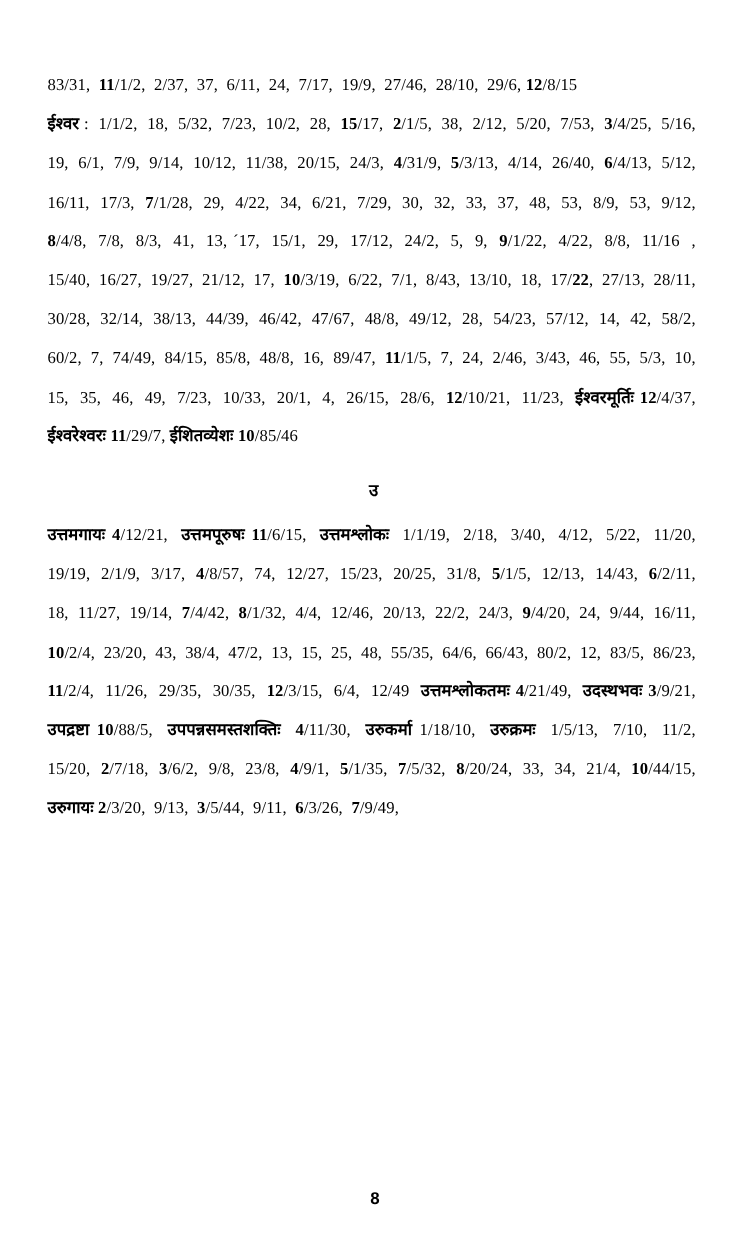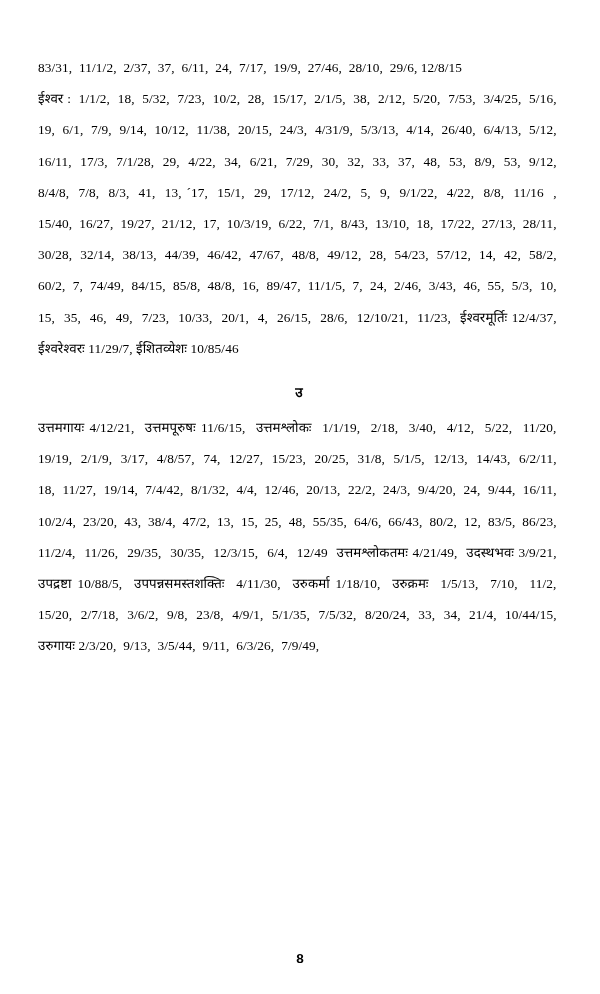--- a/index.html
+++ b/index.html
@@ -44,21 +44,21 @@
   .pagenum {
     position: absolute;
     left: 0;
     right: 0;
     bottom: 28px;
     text-align: center;
     font-size: 13.5px;
     font-weight: 700;
     font-family: "Liberation Sans", "DejaVu Sans", sans-serif;
   }
-  .entry b { font-weight: 400; }
+  .entry b { font-weight: 700; }
 </style>
 </head>
 <body>
 
 <div class="page">
 
   <div class="entry-block">
     <p class="entry">83/31,&nbsp; <b>11</b>/1/2,&nbsp; 2/37,&nbsp; 37,&nbsp; 6/11,&nbsp; 24,&nbsp; 7/17,&nbsp; 19/9,&nbsp; 27/46,&nbsp; 28/10,&nbsp; 29/6, <b>12</b>/8/15</p>
   </div>
 

